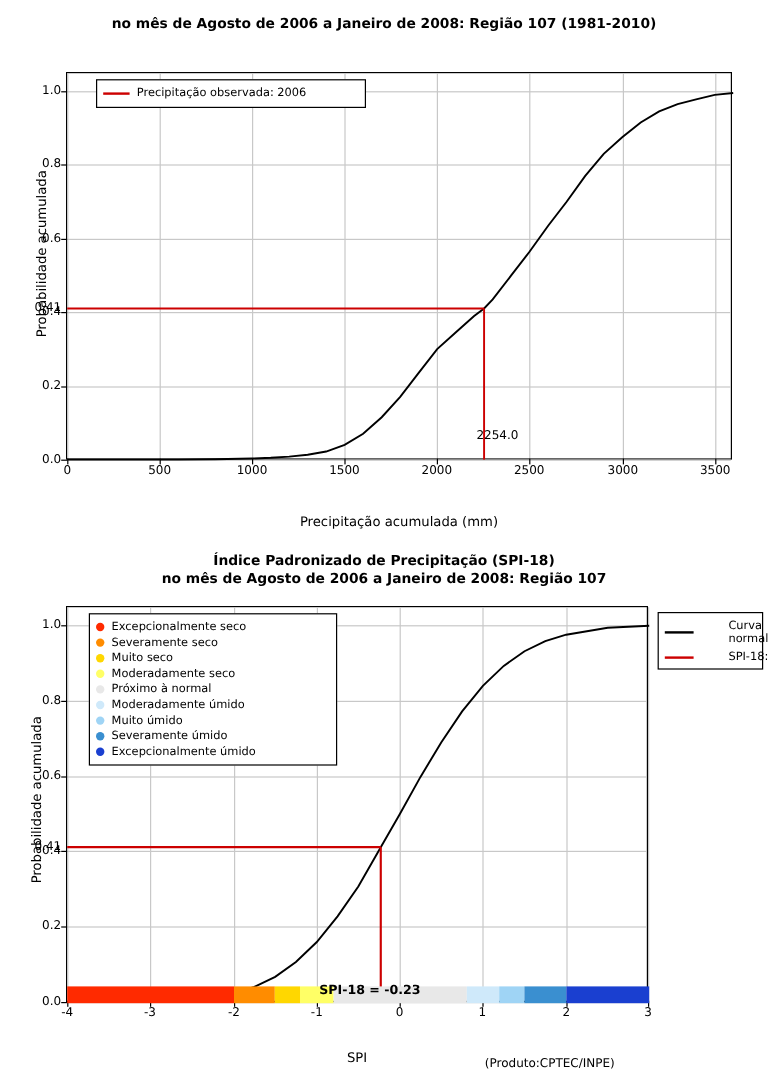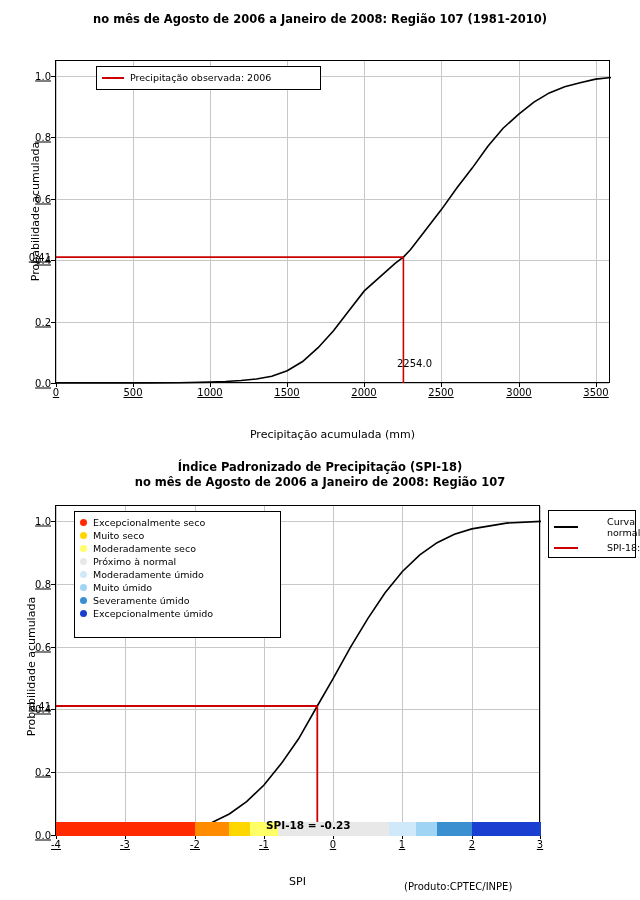--- a/index.html
+++ b/index.html
@@ -32,21 +32,20 @@
     box-sizing:border-box;
   }
   .gridline{position:absolute;background:#c8c8c8;}
   .gridline.h{height:1px;left:0;right:0;}
   .gridline.v{width:1px;top:0;bottom:0;}
 
   .tick-label{
     position:absolute;
     font-size:10px;
     white-space:nowrap;
-    text-decoration:underline;
   }
   .ytick{right:100%;margin-right:5px;transform:translateY(-50%);text-align:right;}
   .xtick{top:100%;margin-top:5px;transform:translateX(-50%);text-align:center;}
   .ytickmark{position:absolute;right:100%;width:5px;height:1px;background:#000;}
   .xtickmark{position:absolute;top:100%;width:1px;height:5px;background:#000;}
 
   .axis-title{
     position:absolute;
     font-size:11px;
     text-align:center;
@@ -163,21 +162,21 @@
     <svg class="curve" width="555" height="323" viewBox="0 0 555 323">
       <polyline fill="none" stroke="#000000" stroke-width="1.6" points="0,322 30.8,322 61.6,322 92.5,322 123.3,321.7 154.2,321.1 169.6,320.5 185,319.5 200.4,318.0 215.8,315.3 231.2,309.7 246.6,300.5 262.1,286.7 277.5,269.8 292.9,249.8 308.3,229.9 323.7,216.1 339.1,202.3 347.4,196.1 354.6,188.5 370,168.5 385.4,148.6 400.8,127.1 416.2,107.1 431.7,85.6 447.1,67.2 462.5,53.4 477.9,41.1 493.3,31.9 508.7,25.8 524.1,21.8 539.6,18.1 555,16.5"></polyline>
 
       <line x1="0" y1="196.1" x2="347.4" y2="196.1" stroke="#cc0000" stroke-width="1.6"></line>
 
       <line x1="347.4" y1="196.1" x2="347.4" y2="322" stroke="#cc0000" stroke-width="1.6"></line>
     </svg>
 
     <div class="annot" style="left:341px;top:297px;">2254.0</div>
 
-    <div class="legendbox" style="left:40px;top:5px;width:225px;height:24px;">
+    <div class="legendbox" style="left:24px;top:5px;width:225px;height:24px;">
       <div class="legend-row">
         <span class="legend-line"></span>
         <span>Precipitação observada: 2006</span>
       </div>
     </div>
   </div>
 
   <div class="axis-title ylabel" style="left:-65px;top:205px;width:200px;">Probabilidade acumulada</div>
   <div class="axis-title" style="left:55px;top:428px;width:555px;">Precipitação acumulada (mm)</div>
 </div>
@@ -260,20 +259,24 @@
     </div>
 
     <div class="annot annot-bold" style="left:210px;top:313px;">SPI-18 = -0.23</div>
 
     <div class="legendbox" style="left:18px;top:5px;width:207px;height:127px;">
       <div class="legend-row">
         <span class="legend-dot" style="background:#ff2a00;"></span>
         <span>Excepcionalmente seco</span>
       </div>
       <div class="legend-row">
+        <span class="legend-dot" style="background:#ff8c00;"></span>
+        <span>Severamente seco</span>
+      </div>
+      <div class="legend-row">
         <span class="legend-dot" style="background:#ffd700;"></span>
         <span>Muito seco</span>
       </div>
       <div class="legend-row">
         <span class="legend-dot" style="background:#ffff66;"></span>
         <span>Moderadamente seco</span>
       </div>
       <div class="legend-row">
         <span class="legend-dot" style="background:#e8e8e8;"></span>
         <span>Próximo à normal</span>

